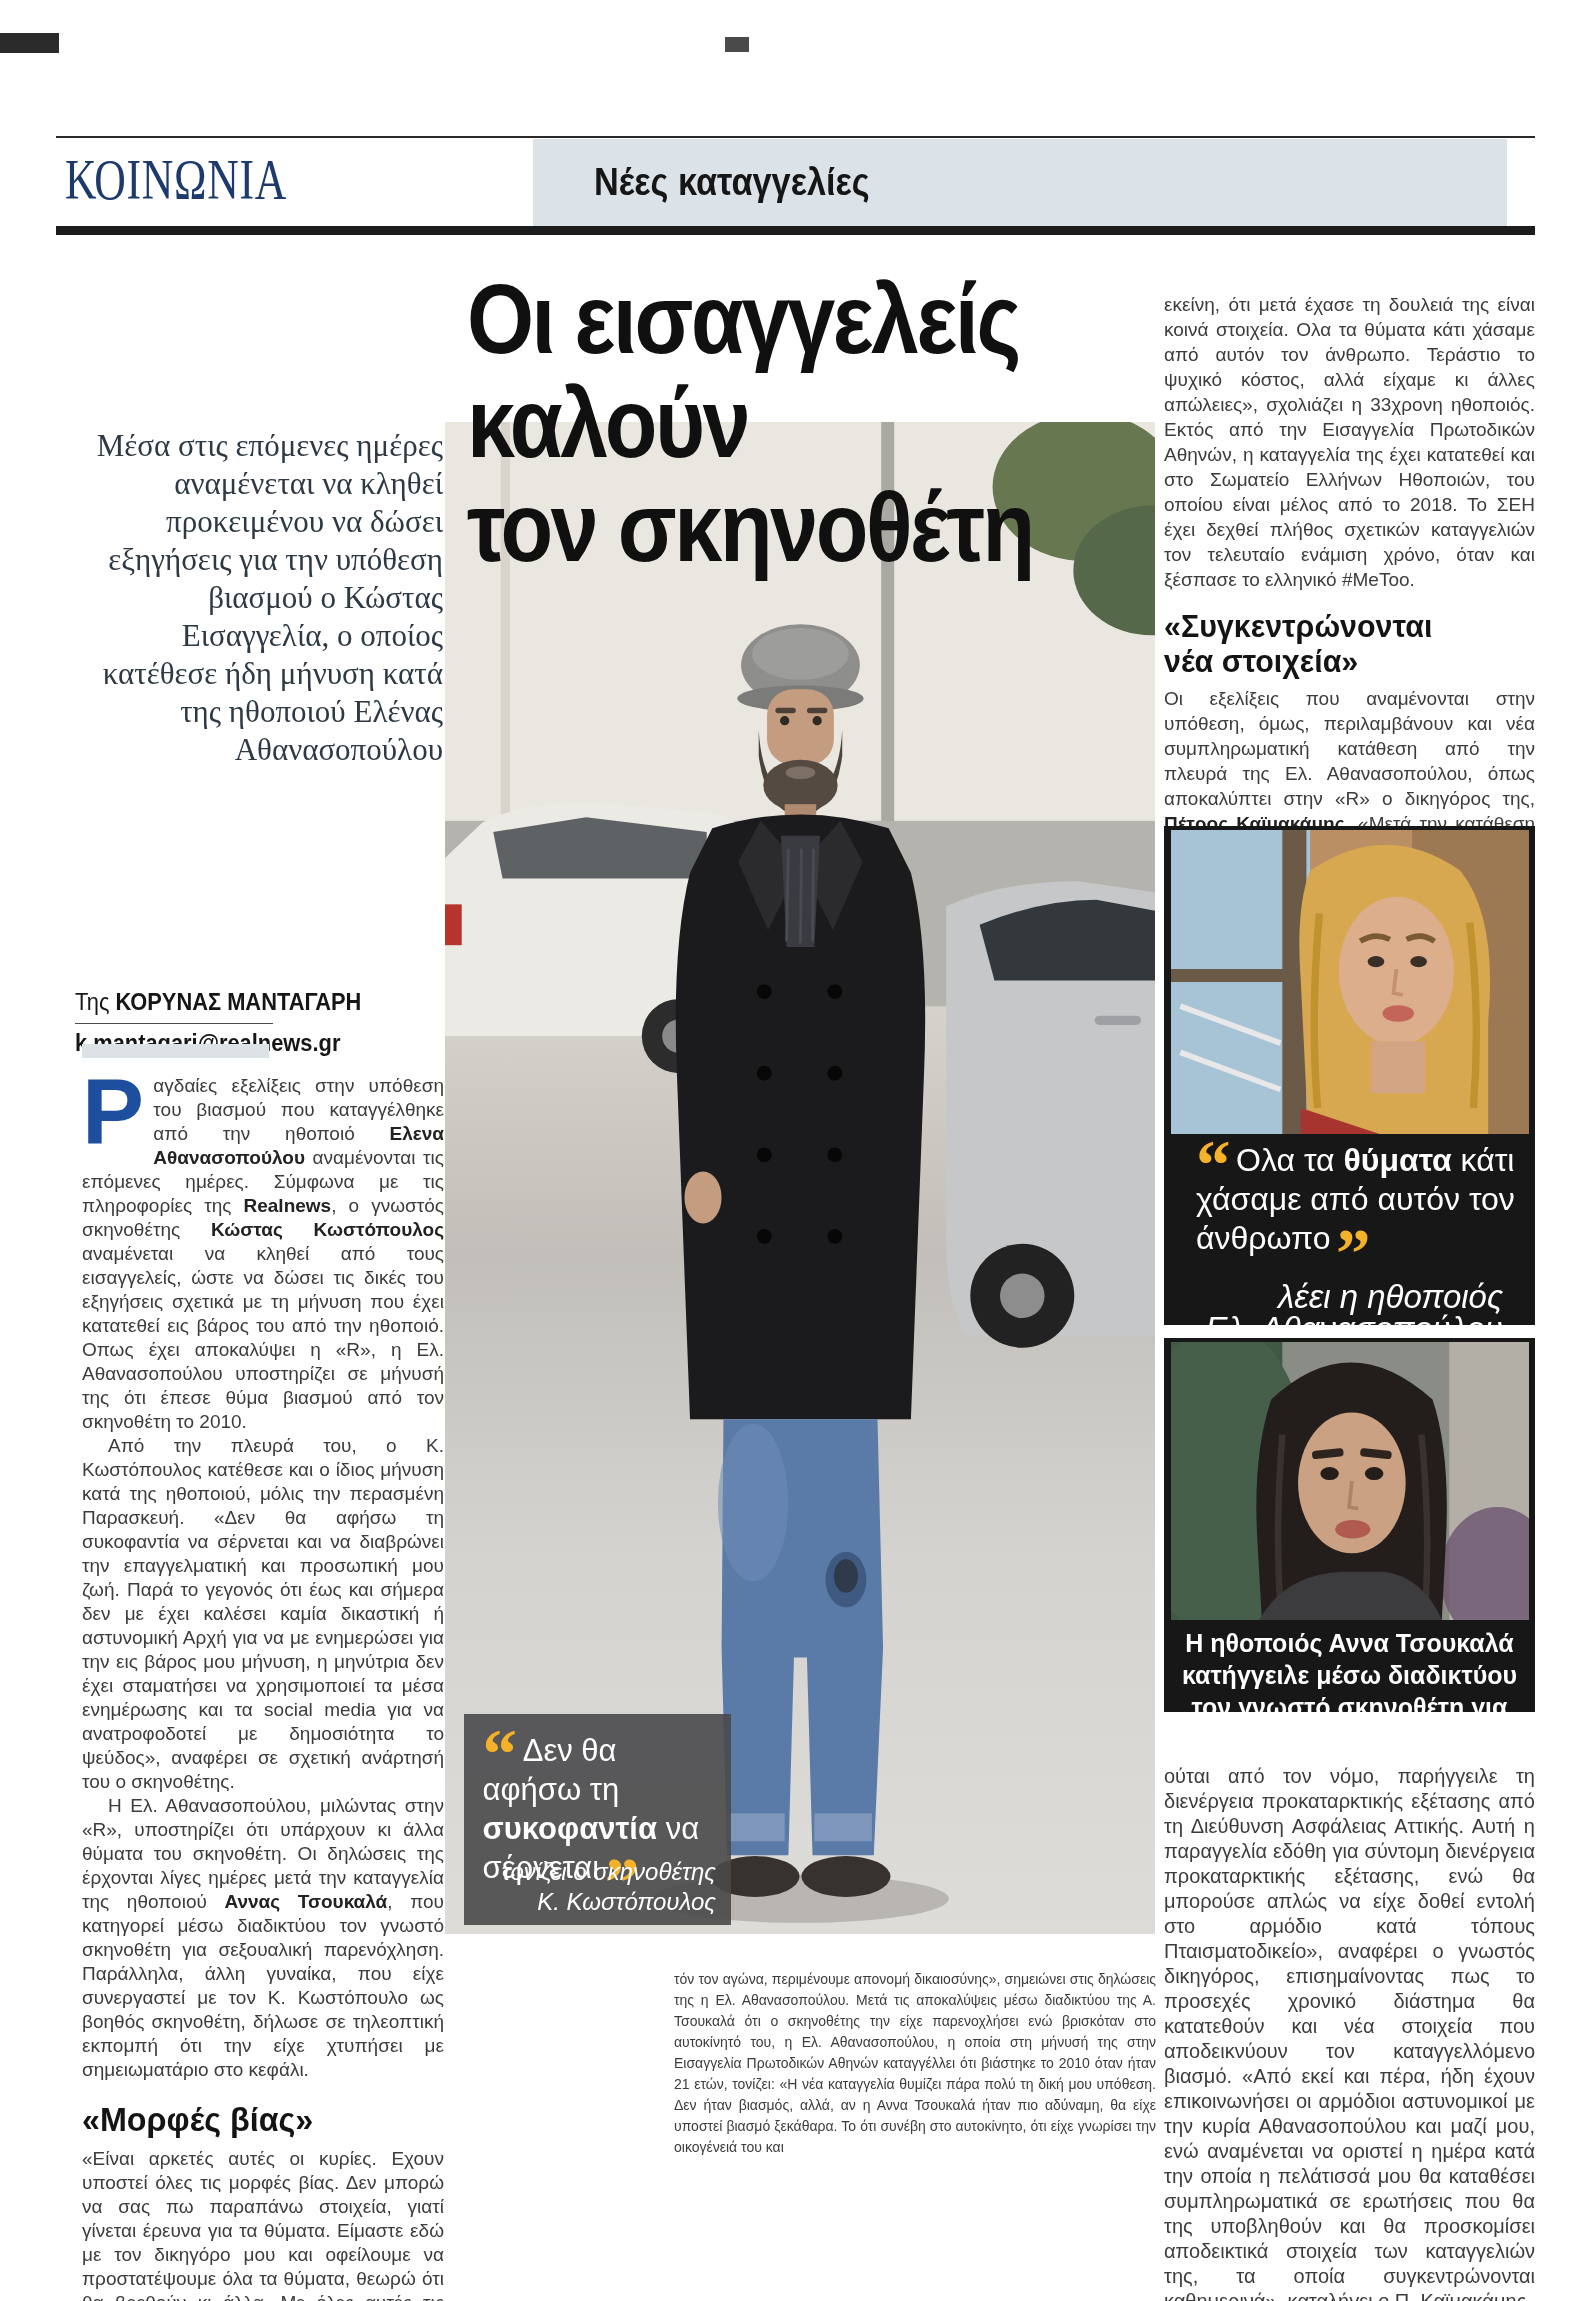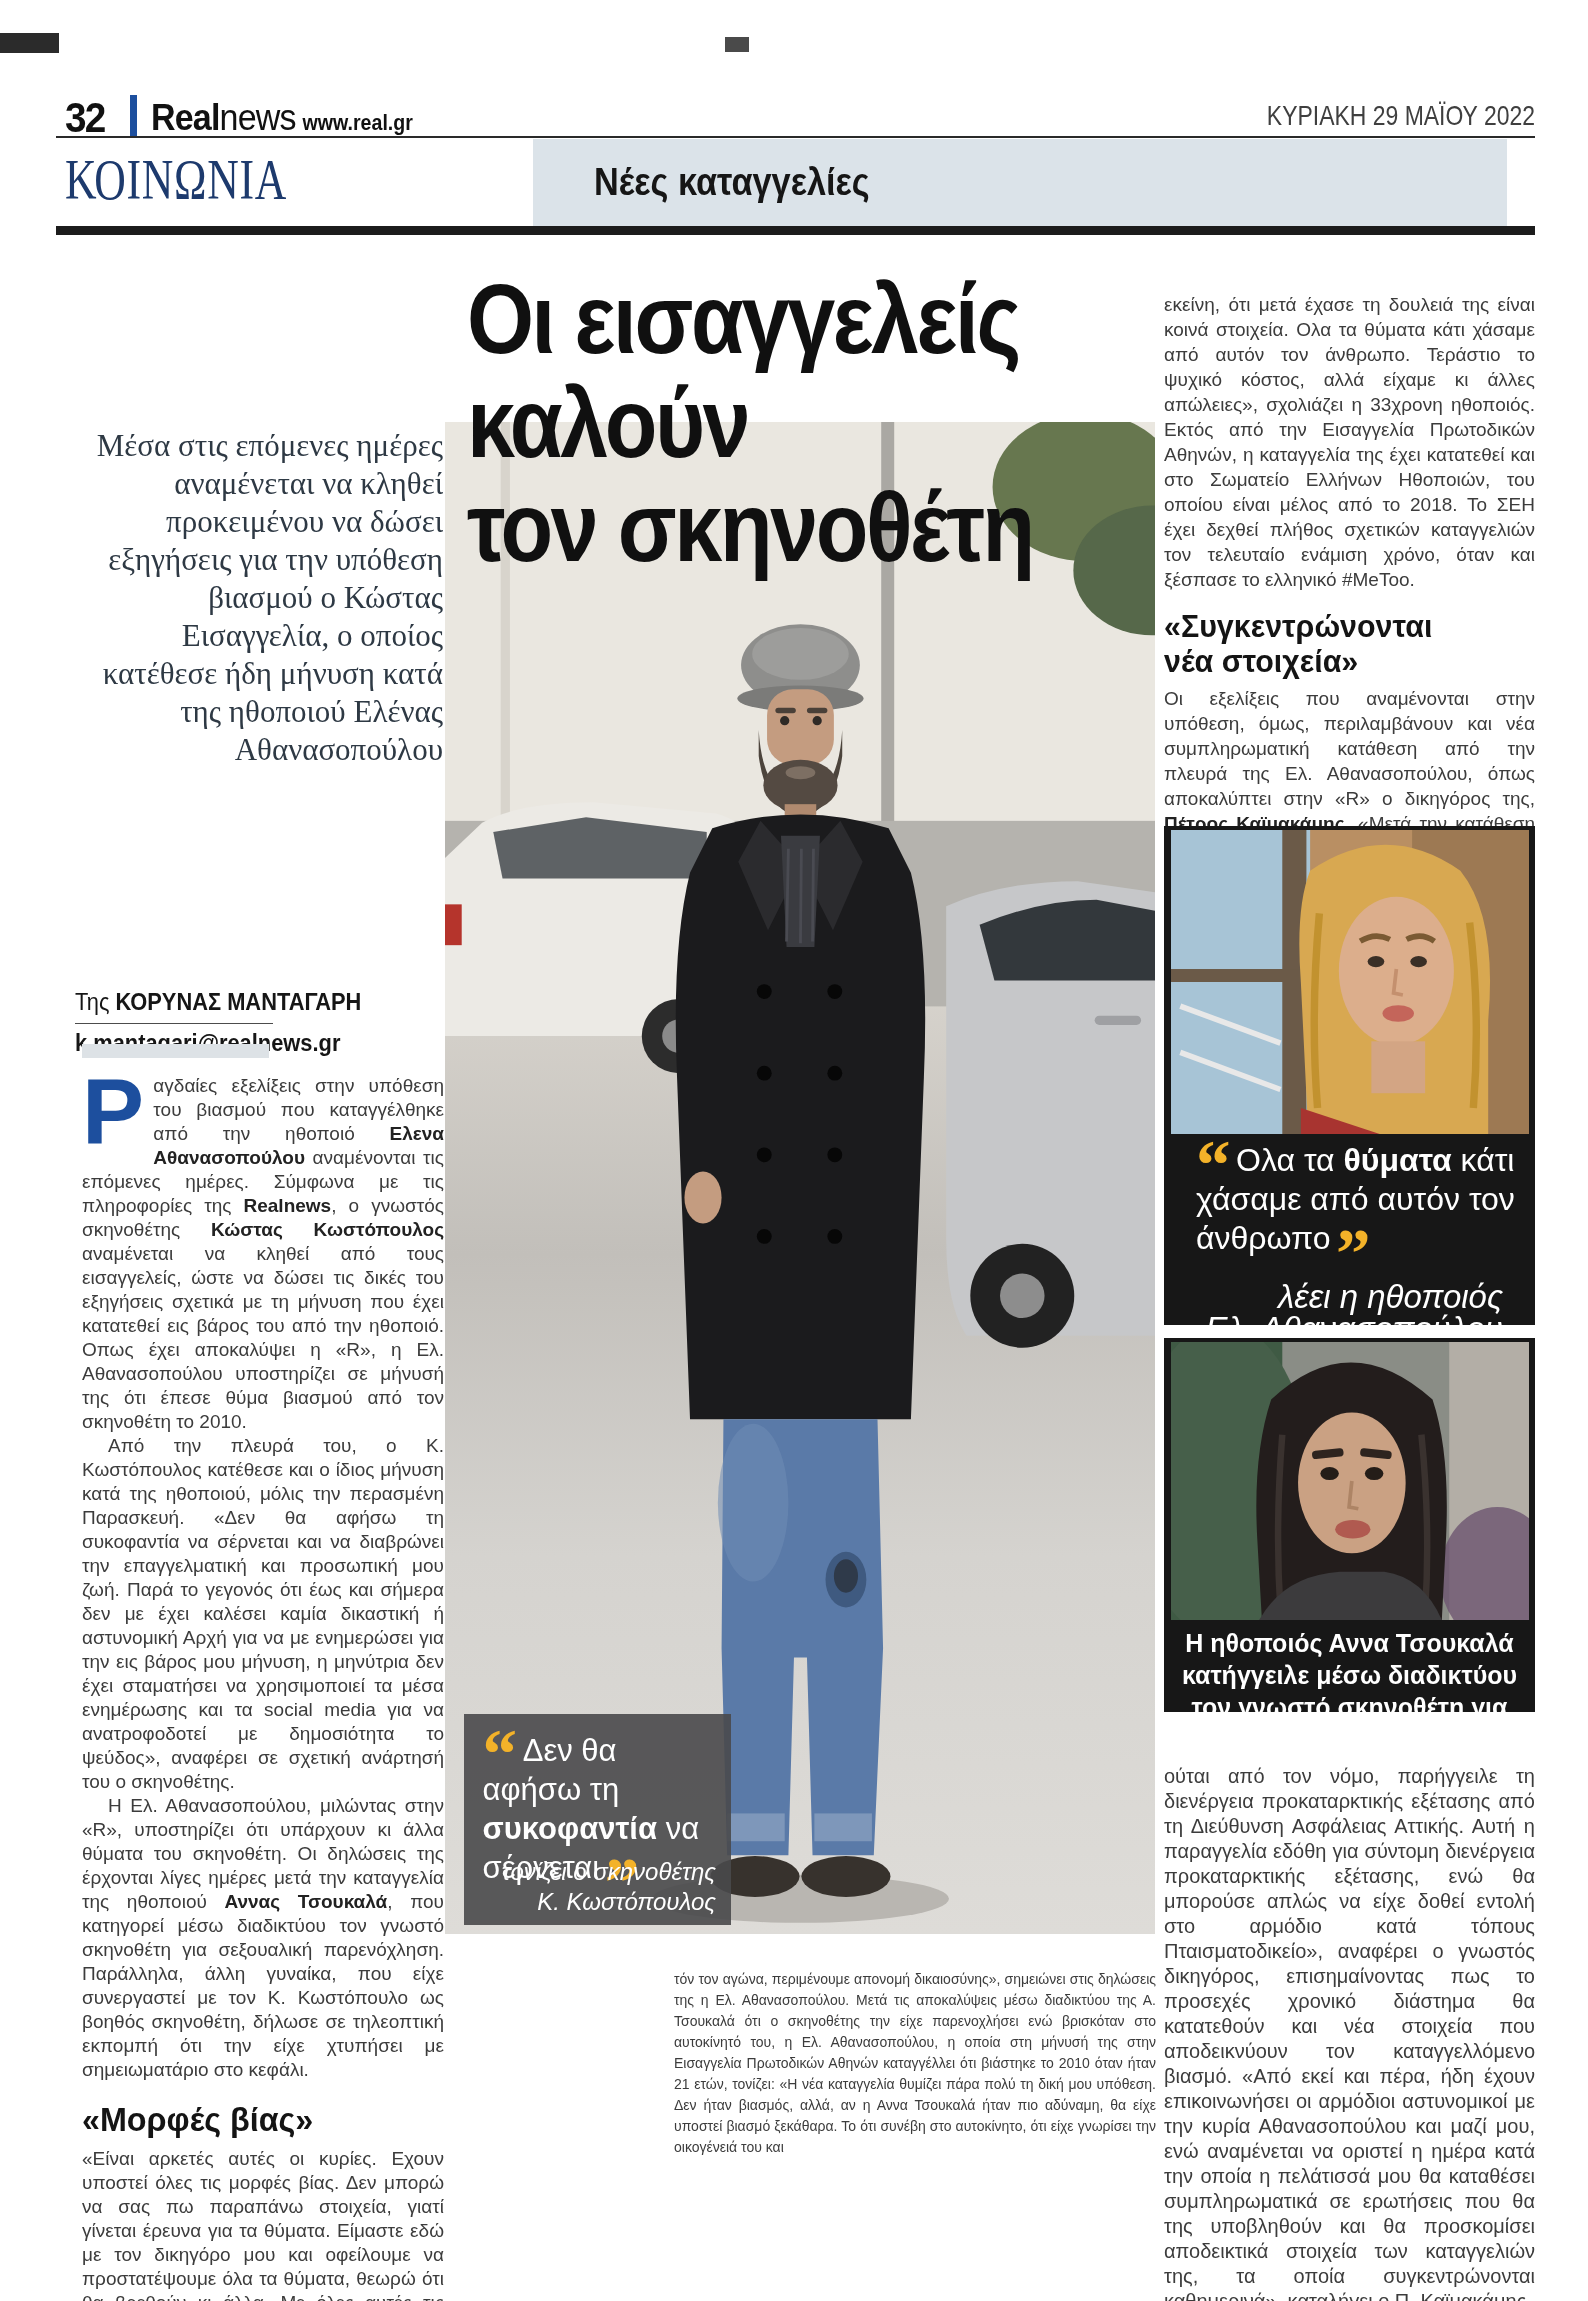--- a/index.html
+++ b/index.html
@@ -72,26 +72,20 @@
   .mark2{position:absolute;left:725px;top:37px;width:24px;height:15px;background:#4a4a4a;}
 </style>
 </head>
 <body>
 
 <div id="page">
 
   <div class="mark1"></div>
   <div class="mark2"></div>
 
-  <div class="hdr-row">
-    <div class="pageno">32</div>
-    <div class="hdr-bar"></div>
-    <div class="brand"><span class="b1">Real</span><span class="b2">news</span><span class="site">www.real.gr</span></div>
-    <div class="hdr-date">ΚΥΡΙΑΚΗ 29 ΜΑΪΟΥ 2022</div>
-  </div>
   <div class="hdr-rule"></div>
 
   <div class="kicker-bar"></div>
   <div class="section-title">ΚΟΙΝΩΝΙΑ</div>
   <div class="kicker">Νέες καταγγελίες</div>
   <div class="thick-rule"></div>
 
   <div class="main-photo">
     <svg width="710" height="1512" viewBox="0 0 765 1630" preserveAspectRatio="none">
       <defs>

